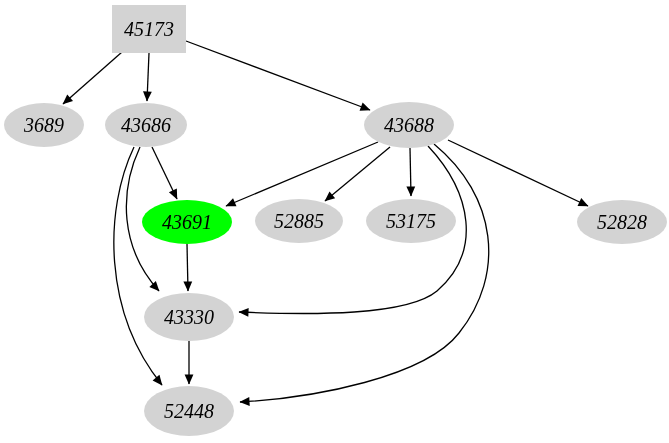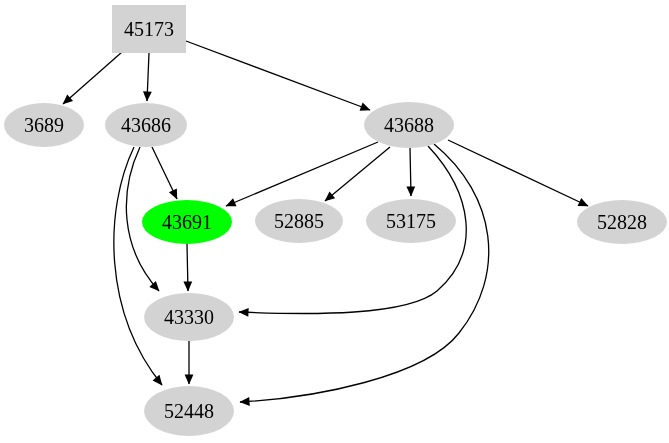--- a/index.html
+++ b/index.html
@@ -6,20 +6,21 @@
     margin: 0;
     padding: 0;
     background: #ffffff;
     width: 669px;
     height: 443px;
     overflow: hidden;
   }
   .graph-wrap {
     width: 558px;
     height: 443px;
+    font-style: italic;
   }
   svg { display: block; }
   .edge {
     fill: none;
     stroke: #000000;
     stroke-width: 1.3;
   }
   .node-shape {
     stroke: none;
   }

